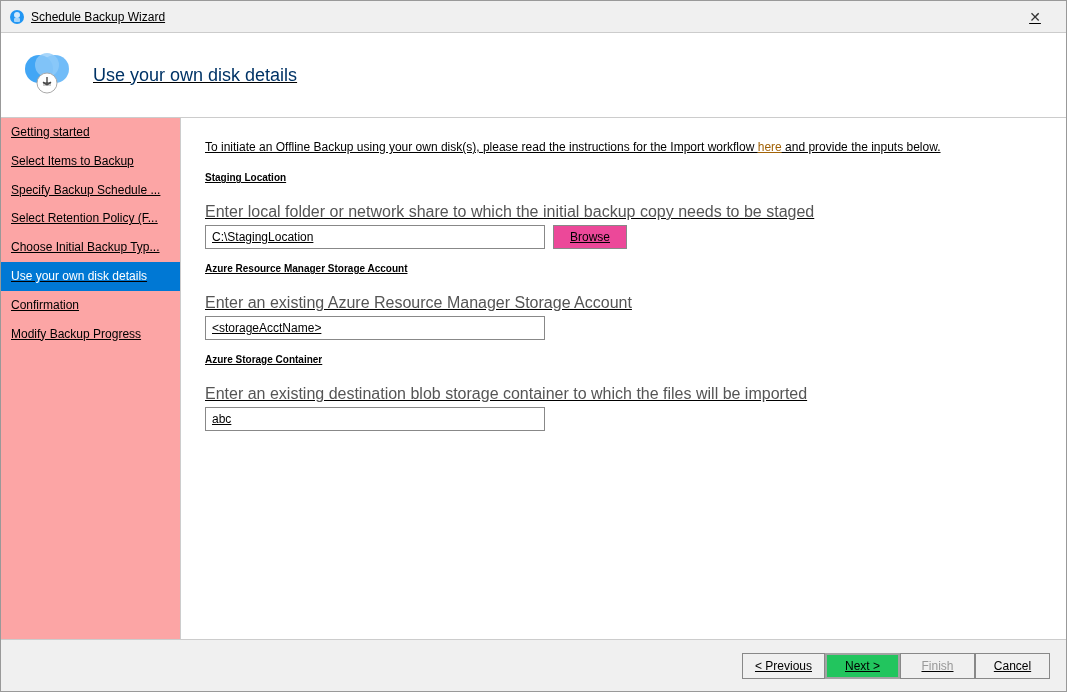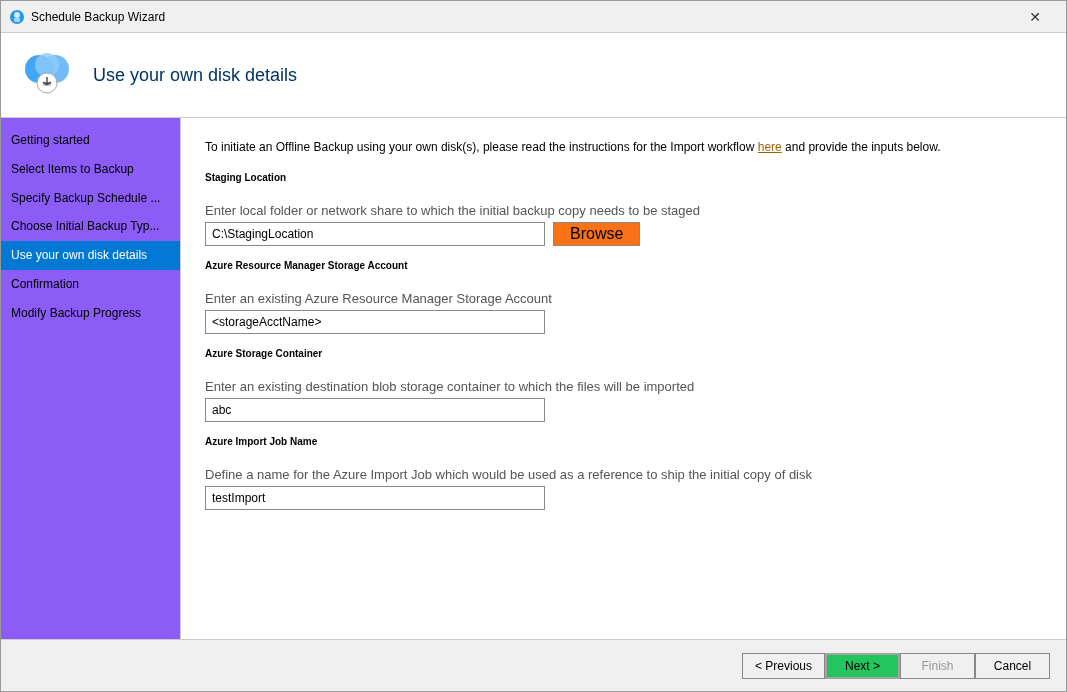--- a/index.html
+++ b/index.html
@@ -15,20 +15,21 @@
       overflow: hidden;
     }
     .window {
       width: 1067px;
       height: 692px;
       background: #f0f0f0;
       border: 1px solid #999;
       display: flex;
       flex-direction: column;
       box-shadow: 2px 2px 8px rgba(0,0,0,0.3);
+      text-decoration: underline;
     }
     .title-bar {
       background: #f0f0f0;
       height: 32px;
       display: flex;
       align-items: center;
       padding: 0 8px;
       border-bottom: 1px solid #ccc;
       flex-shrink: 0;
     }
@@ -75,24 +76,23 @@
       font-weight: normal;
       color: #003366;
     }
     .body {
       display: flex;
       flex: 1;
       overflow: hidden;
     }
     .sidebar {
       width: 180px;
-      background: #8b5cf6;
+      background: #fca5a5;
       border-right: 1px solid #ccc;
       flex-shrink: 0;
-      padding-top: 8px;
     }
     .sidebar-item {
       padding: 6px 10px;
       font-size: 12px;
       color: #000;
       cursor: pointer;
       line-height: 1.4;
     }
     .sidebar-item.active {
       background: #0078d4;
@@ -114,21 +114,21 @@
       color: #a16207;
       text-decoration: underline;
     }
     .section-label {
       font-size: 10px;
       font-weight: 600;
       color: #000;
       margin-bottom: 2px;
     }
     .section-desc {
-      font-size: 13px;
+      font-size: 16px;
       color: #555;
       margin-bottom: 4px;
       margin-top: 20px;
     }
     .field-row {
       display: flex;
       align-items: flex-start;
       margin-bottom: 14px;
     }
     .field-input {
@@ -137,23 +137,23 @@
       border: 1px solid #888;
       padding: 2px 6px;
       font-size: 12px;
       outline: none;
       background: white;
     }
     .browse-btn {
       margin-left: 8px;
       height: 24px;
       padding: 0 16px;
-      background: #f97316;
+      background: #ec4899;
       border: 1px solid #888;
-      font-size: 16px;
+      font-size: 12px;
       cursor: pointer;
       white-space: nowrap;
     }
     .field-group {
       margin-bottom: 14px;
     }
     .footer {
       background: #f0f0f0;
       border-top: 1px solid #ccc;
       height: 52px;
@@ -213,20 +213,21 @@
     </div>
     <h1 class="header-title">Use your own disk details</h1>
   </div>
 
   <div class="body">
 
     <div class="sidebar">
       <div class="sidebar-item">Getting started</div>
       <div class="sidebar-item">Select Items to Backup</div>
       <div class="sidebar-item">Specify Backup Schedule ...</div>
+      <div class="sidebar-item">Select Retention Policy (F...</div>
       <div class="sidebar-item">Choose Initial Backup Typ...</div>
       <div class="sidebar-item active">Use your own disk details</div>
       <div class="sidebar-item">Confirmation</div>
       <div class="sidebar-item">Modify Backup Progress</div>
     </div>
 
     <div class="main-content">
       <p class="intro-text">
         <span>To initiate an Offline Backup using your own disk(s), please read the instructions for the Import workflow </span><a href="#">here</a><span> and provide the inputs below.</span>
       </p>
@@ -250,27 +251,20 @@
 
       <div class="field-group">
         <div class="section-label">Azure Storage Container</div>
         <div class="section-desc">Enter an existing destination blob storage container to which the files will be imported</div>
         <div class="field-row">
           <input class="field-input" type="text" value="abc" style="">
         </div>
       </div>
 
 
-      <div class="field-group">
-        <div class="section-label">Azure Import Job Name</div>
-        <div class="section-desc">Define a name for the Azure Import Job which would be used as a reference to ship the initial copy of disk</div>
-        <div class="field-row">
-          <input class="field-input" type="text" value="testImport" style="">
-        </div>
-      </div>
     </div>
   </div>
 
   <div class="footer">
     <button class="footer-btn">&lt; Previous</button>
     <button class="footer-btn primary">Next &gt;</button>
     <button class="footer-btn" disabled="">Finish</button>
     <button class="footer-btn">Cancel</button>
   </div>
 </div>

